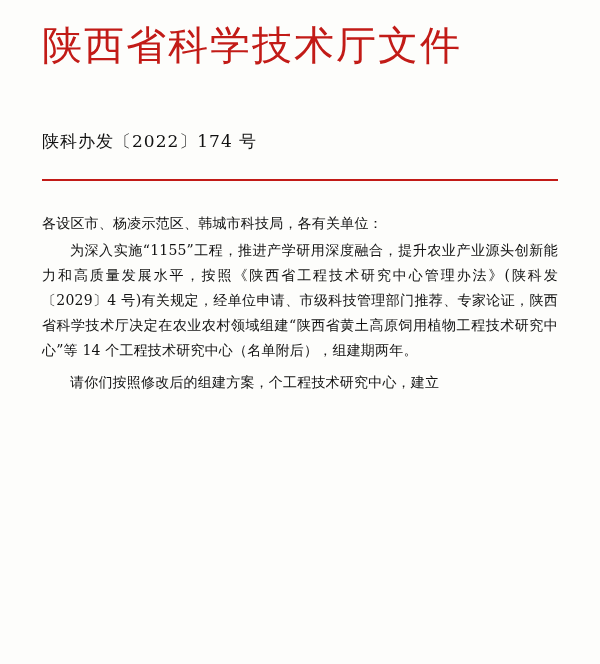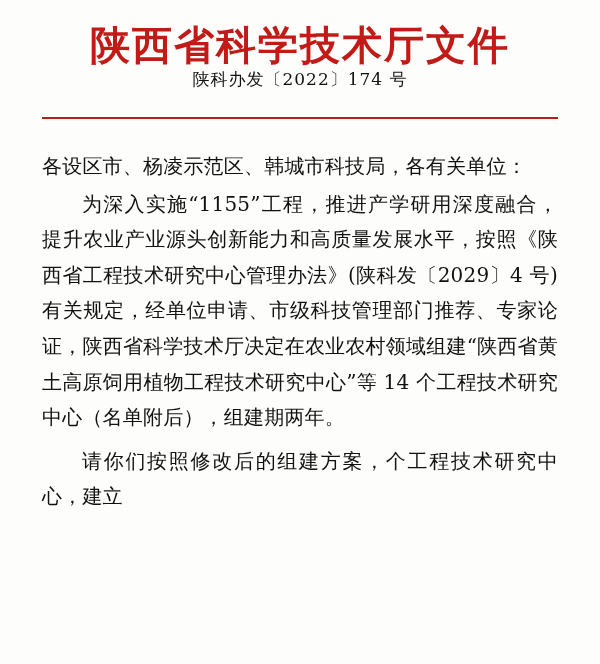--- a/index.html
+++ b/index.html
@@ -15,35 +15,35 @@
   }
   .page {
     position: relative;
     width: 600px;
     height: 664px;
     background: #fdfdfb;
     box-sizing: border-box;
     padding: 0 42px;
   }
   .doc-title {
-    text-align: center;
     color: #c21b17;
     font-family: "DejaVu Serif", "Liberation Serif", serif;
-    font-weight: bold;
+    font-weight: normal;
     font-size: 40px;
     letter-spacing: 2px;
     line-height: 1.15;
     margin: 0;
     padding-top: 22px;
     white-space: nowrap;
   }
   .doc-number {
-    text-align: center;
+    text-align: left;
     font-size: 17px;
     color: #111;
+    margin-top: 62px;
     letter-spacing: 1px;
     font-family: "DejaVu Serif", "Liberation Serif", serif;
   }
   .red-rule {
     margin-top: 26px;
     height: 2px;
     background: #c21b17;
     width: 100%;
   }
   .subject {
@@ -53,21 +53,21 @@
     font-weight: bold;
     color: #111;
     line-height: 1.6;
     letter-spacing: 1px;
   }
   .subject .line {
     display: block;
   }
   .body-text {
     margin-top: 30px;
-    font-size: 20px;
+    font-size: 14px;
     color: #111;
     line-height: 1.78;
     letter-spacing: 0.2px;
     text-align: justify;
   }
   .para {
     margin: 0 0 2px 0;
     text-indent: 0;
   }
   .para.indent {

